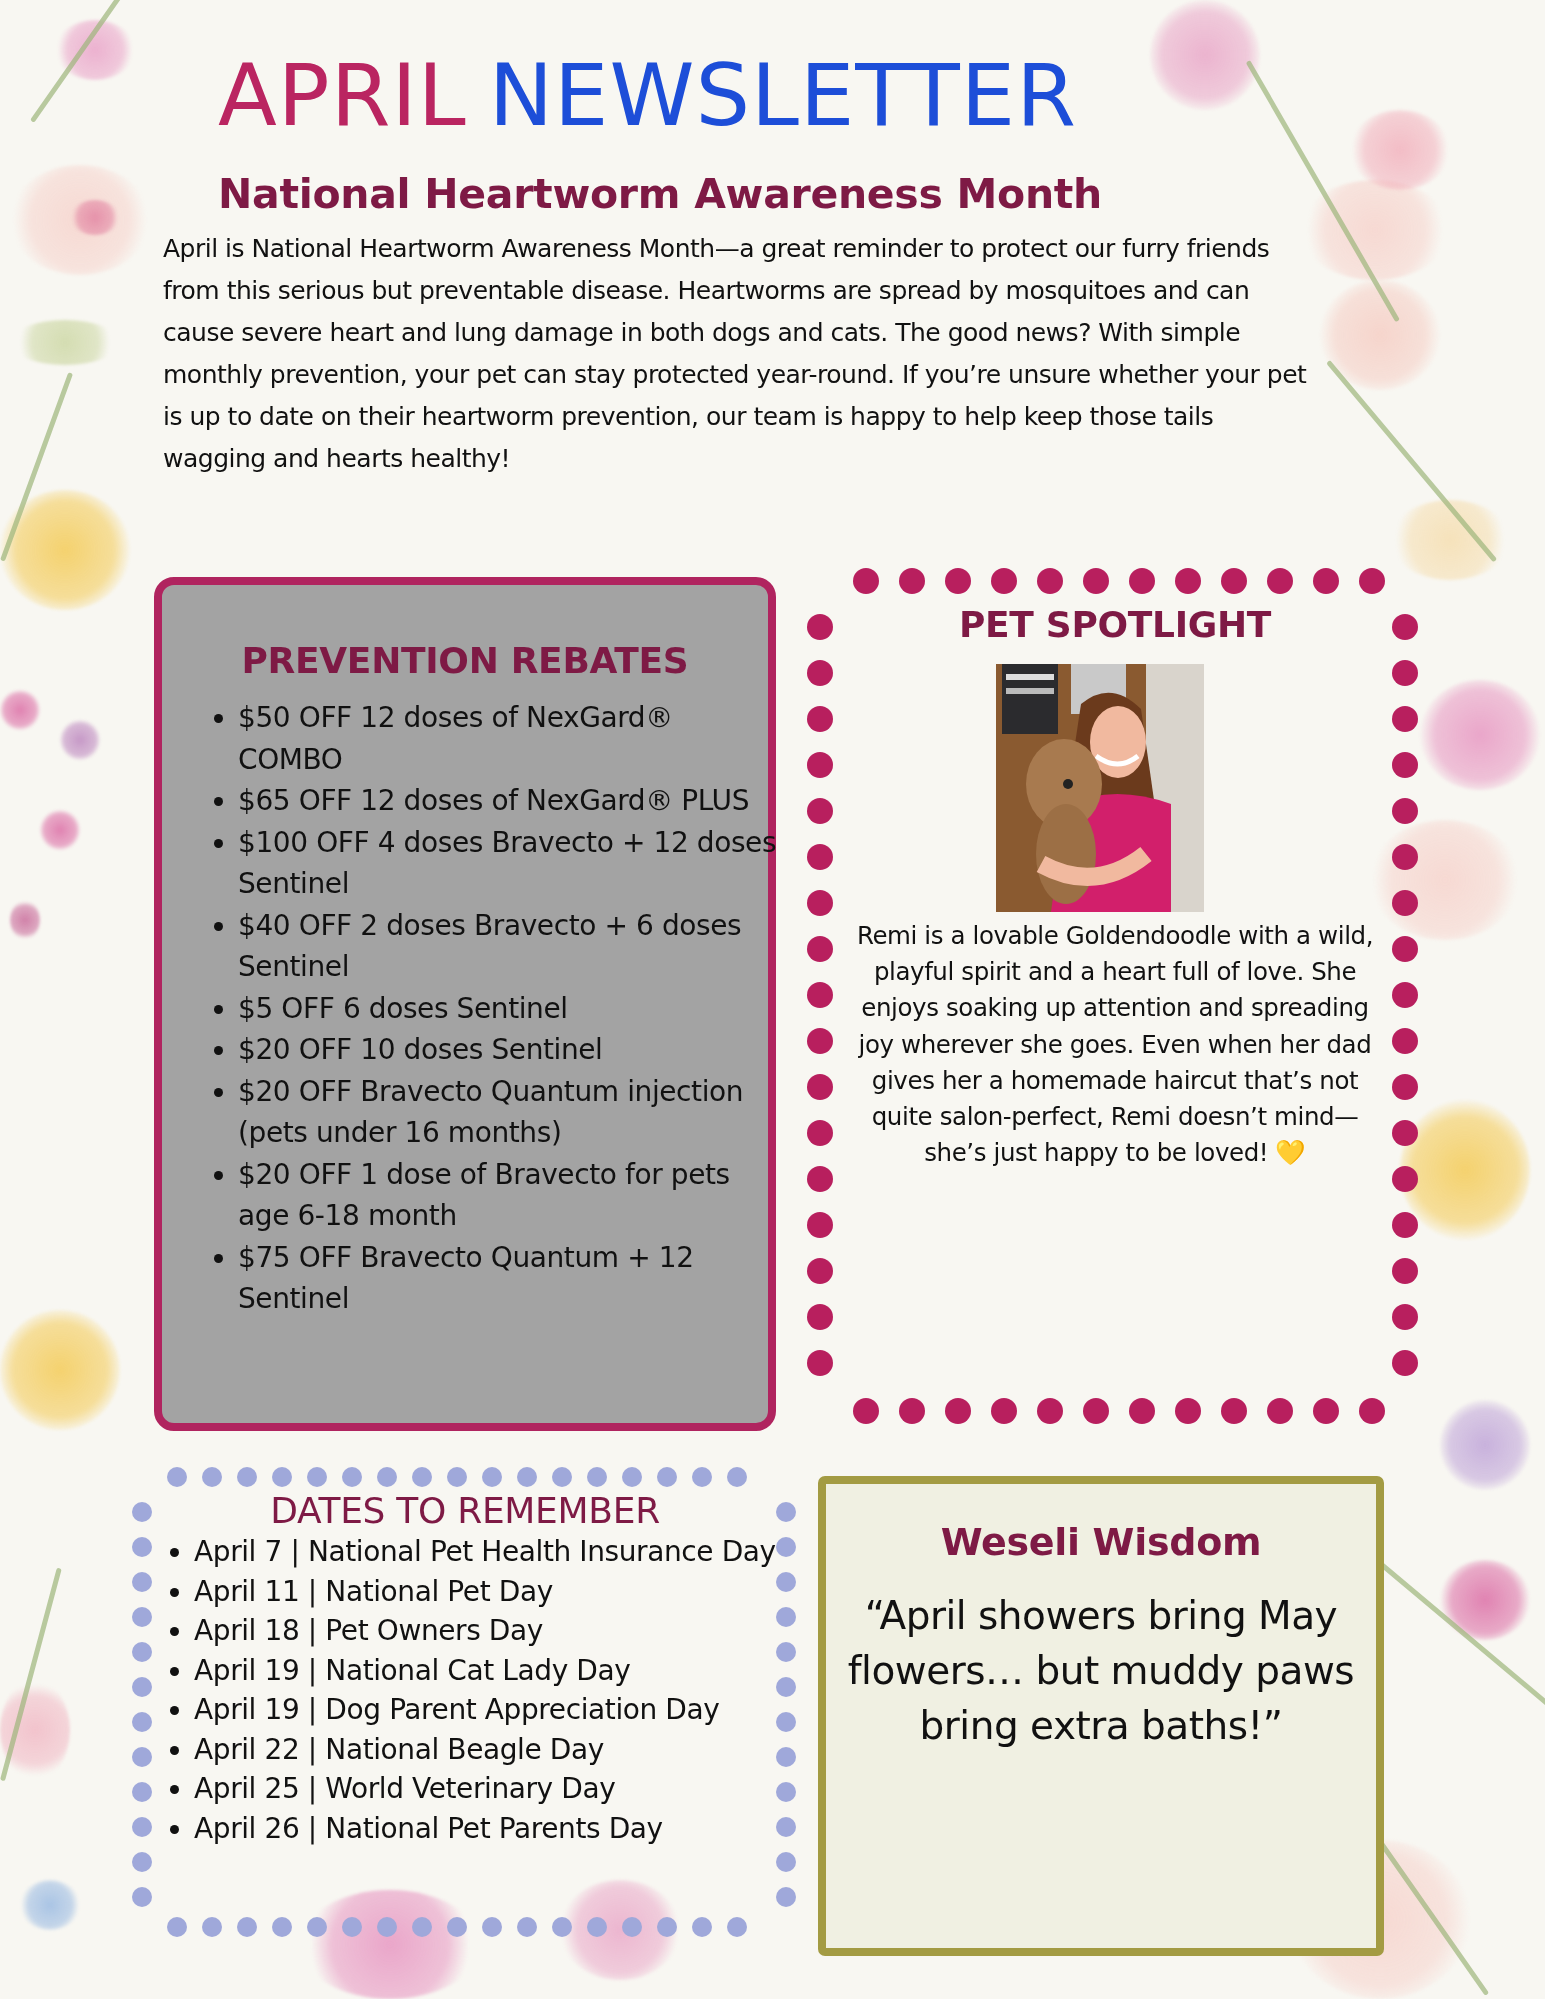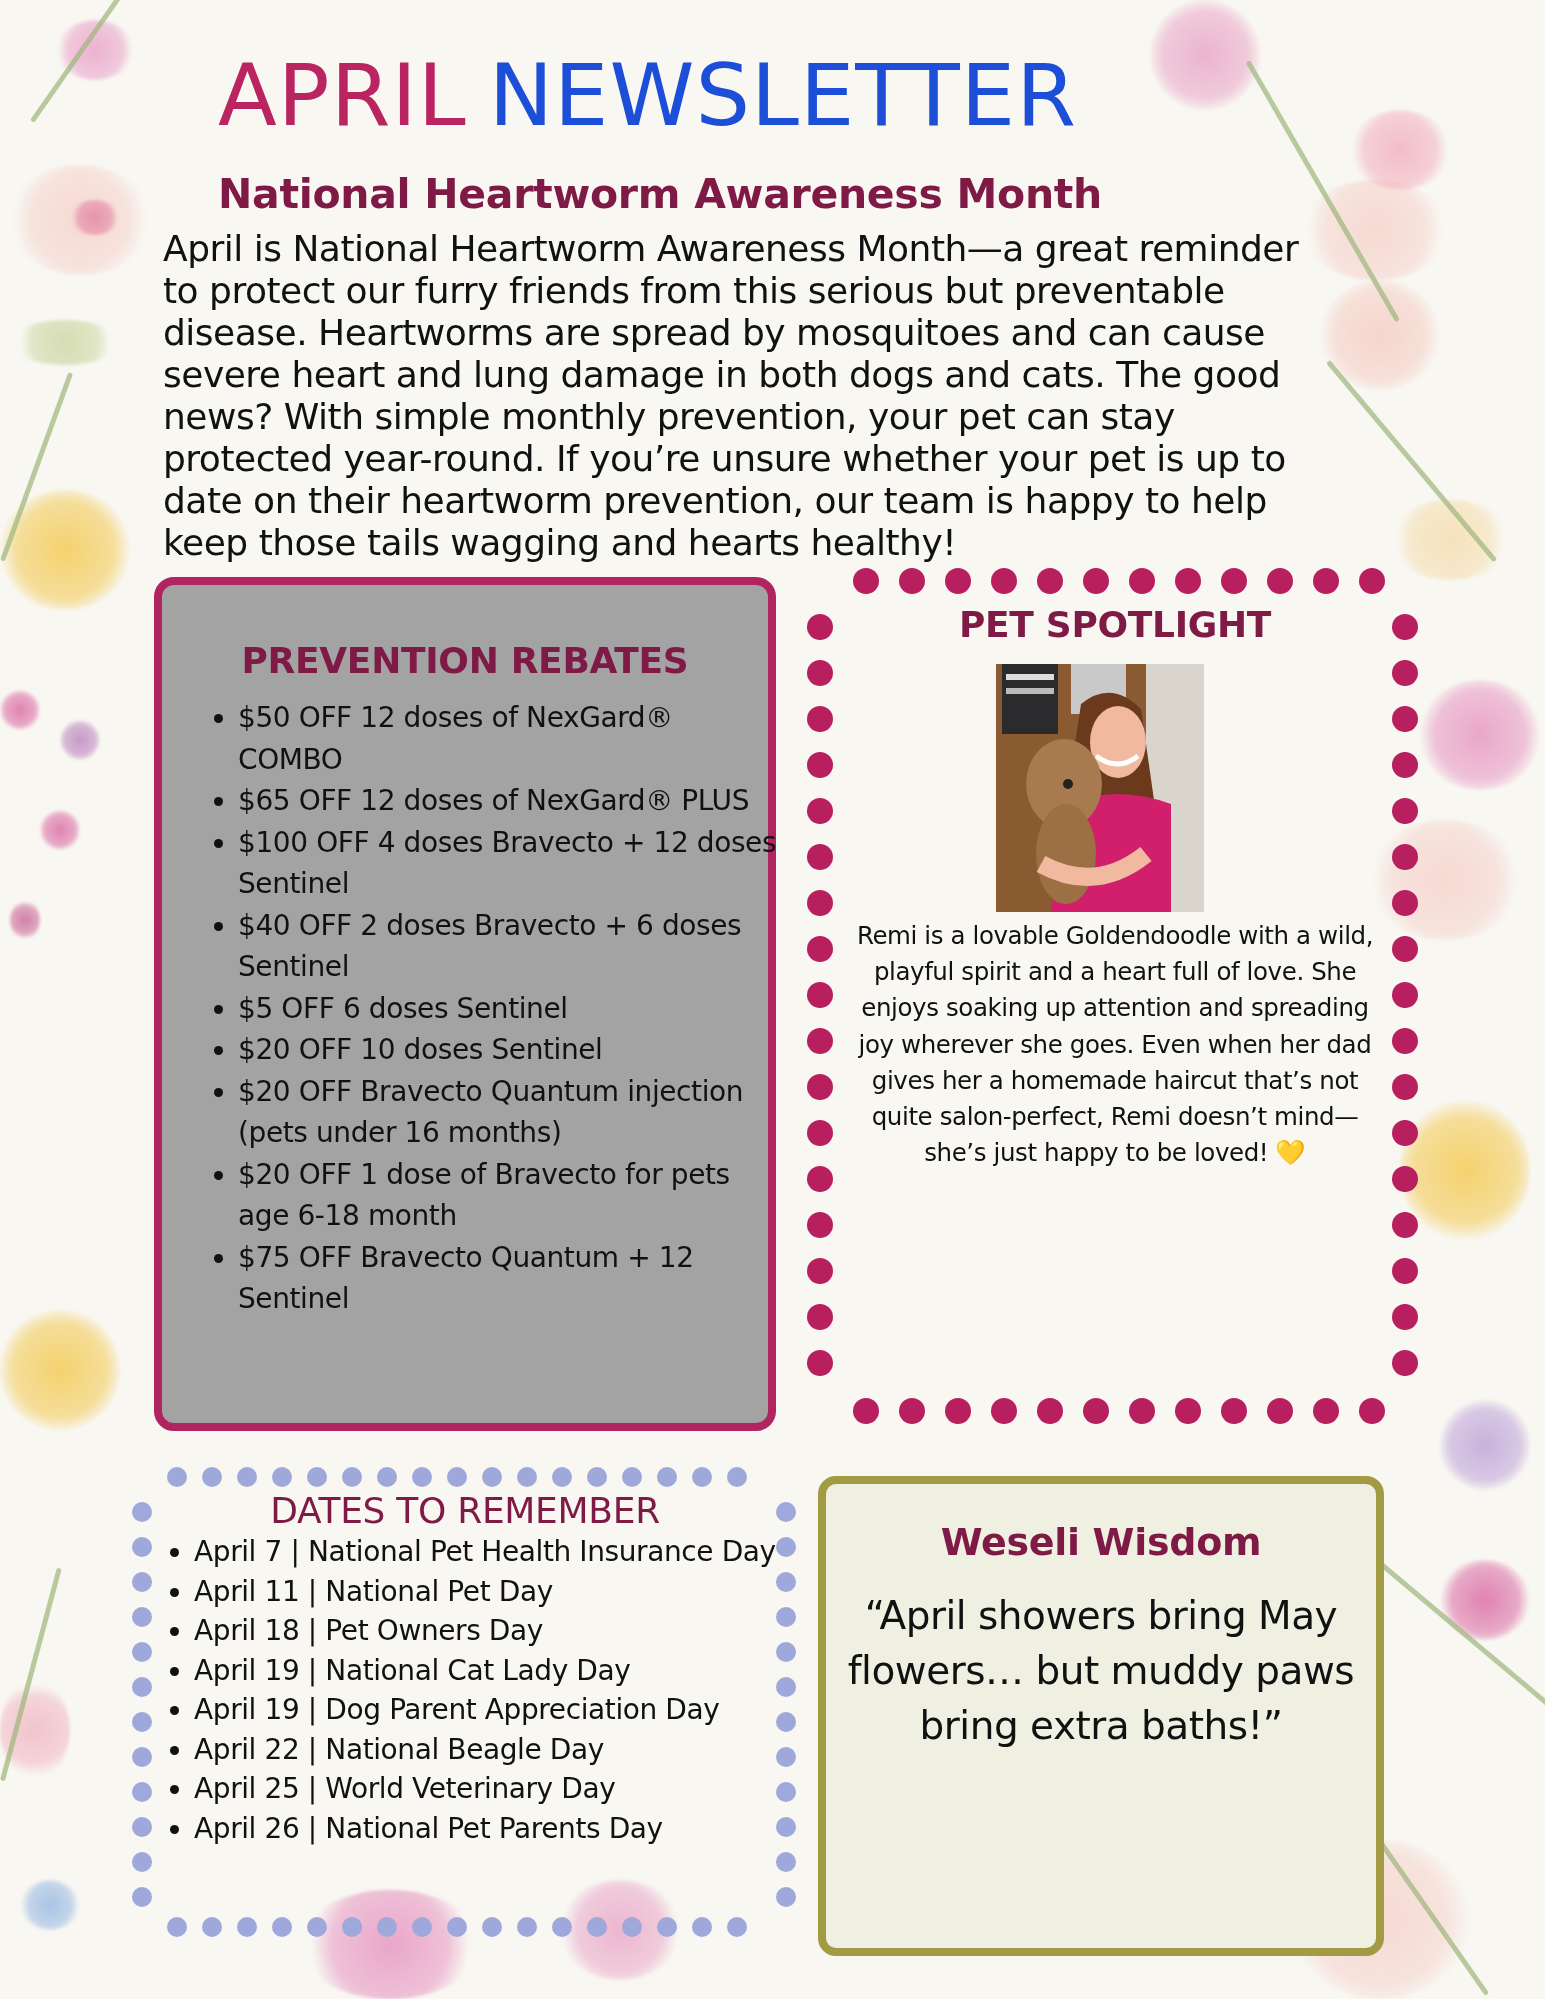--- a/index.html
+++ b/index.html
@@ -5,39 +5,39 @@
   html,body{margin:0;padding:0;}
   body{width:1545px;height:1999px;position:relative;overflow:hidden;background:#f8f7f2;font-family:"DejaVu Sans","Liberation Sans",sans-serif;color:#111;}
   
   .flower{position:absolute;border-radius:50%;filter:blur(1.5px);opacity:.75;}
   .stem{position:absolute;background:#9cb57a;border-radius:3px;opacity:.7;transform-origin:top left;}
   
   .title{position:absolute;left:218px;top:52px;font-family:"DejaVu Sans",sans-serif;font-size:86px;letter-spacing:1px;line-height:1;white-space:nowrap;font-weight:400;}
   .title .a{color:#ba2561;}
   .title .b{color:#1d4ed8;margin-left:22px;}
   .subtitle{position:absolute;left:218px;top:170px;font-size:41px;font-weight:bold;color:#7e1a45;white-space:nowrap;letter-spacing:-0.3px;}
-  .intro{position:absolute;left:163px;top:228px;width:1150px;font-size:36px;line-height:42px;color:#111;letter-spacing:-0.5px;}
+  .intro{position:absolute;left:163px;top:228px;width:1150px;font-size:25px;line-height:42px;color:#111;letter-spacing:-0.5px;}
   
   .prev-box{position:absolute;left:154px;top:577px;width:606px;height:838px;border:8px solid #b0245f;border-radius:20px;background:#a3a3a3;}
   .prev-title{position:absolute;left:0;right:0;top:55px;text-align:center;font-size:36px;font-weight:bold;color:#7e1a45;letter-spacing:-0.3px;}
   .prev-list{position:absolute;left:36px;top:112px;width:540px;margin:0;padding:0 0 0 40px;font-size:28px;line-height:41.5px;letter-spacing:-0.4px;}
   .prev-list li{margin:0;}
   
   .dot{position:absolute;width:26px;height:26px;border-radius:50%;background:#b81f5e;}
   .bdot{position:absolute;width:20px;height:20px;border-radius:50%;background:#9fa8da;}
   .spot-title{position:absolute;left:830px;width:570px;top:604px;text-align:center;font-size:36px;font-weight:bold;color:#7e1a45;letter-spacing:-0.3px;}
   .photo{position:absolute;left:996px;top:664px;width:208px;height:248px;overflow:hidden;background:#6d4a2c;}
   .spot-text{position:absolute;left:845px;width:540px;top:918px;text-align:center;font-size:24.5px;line-height:36.2px;letter-spacing:-0.4px;}
   .spot-text p{margin:0;}
   .heart{color:#f6c54c;}
   
   .dates-title{position:absolute;left:150px;width:630px;top:1490px;text-align:center;font-size:36px;font-weight:normal;color:#7e1a45;letter-spacing:-0.3px;}
   .dates-list{position:absolute;left:140px;top:1532px;width:640px;margin:0;padding:0 0 0 54px;font-size:28px;line-height:39.5px;letter-spacing:-0.4px;}
   
-  .wis-box{position:absolute;left:818px;top:1476px;width:550px;height:464px;border:8px solid #a39b43;border-radius:18px;background:#f0f0e2;}
+  .wis-box{position:absolute;left:818px;top:1476px;width:550px;height:464px;border:8px solid #a39b43;border-radius:7px;background:#f0f0e2;}
   .wis-title{position:absolute;left:0;right:0;top:36px;text-align:center;font-size:38px;font-weight:bold;color:#7e1a45;letter-spacing:-0.3px;}
   .wis-quote{position:absolute;left:20px;right:20px;top:104px;text-align:center;font-size:39px;line-height:55px;letter-spacing:-0.5px;}
 </style>
 </head>
 <body>
 
 <div id="decor">
     <div class="flower" style="left: 55px; top: 20px; width: 80px; height: 60px; background: radial-gradient(circle, rgb(232, 154, 196) 0%, rgba(232, 154, 196, 0.667) 55%, transparent 75%);"></div>
     <div class="flower" style="left: 10px; top: 165px; width: 140px; height: 110px; background: radial-gradient(circle, rgb(246, 207, 200) 0%, rgba(246, 207, 200, 0.667) 55%, transparent 75%);"></div>
     <div class="flower" style="left: 70px; top: 200px; width: 50px; height: 35px; background: radial-gradient(circle, rgb(224, 122, 156) 0%, rgba(224, 122, 156, 0.667) 55%, transparent 75%);"></div>

